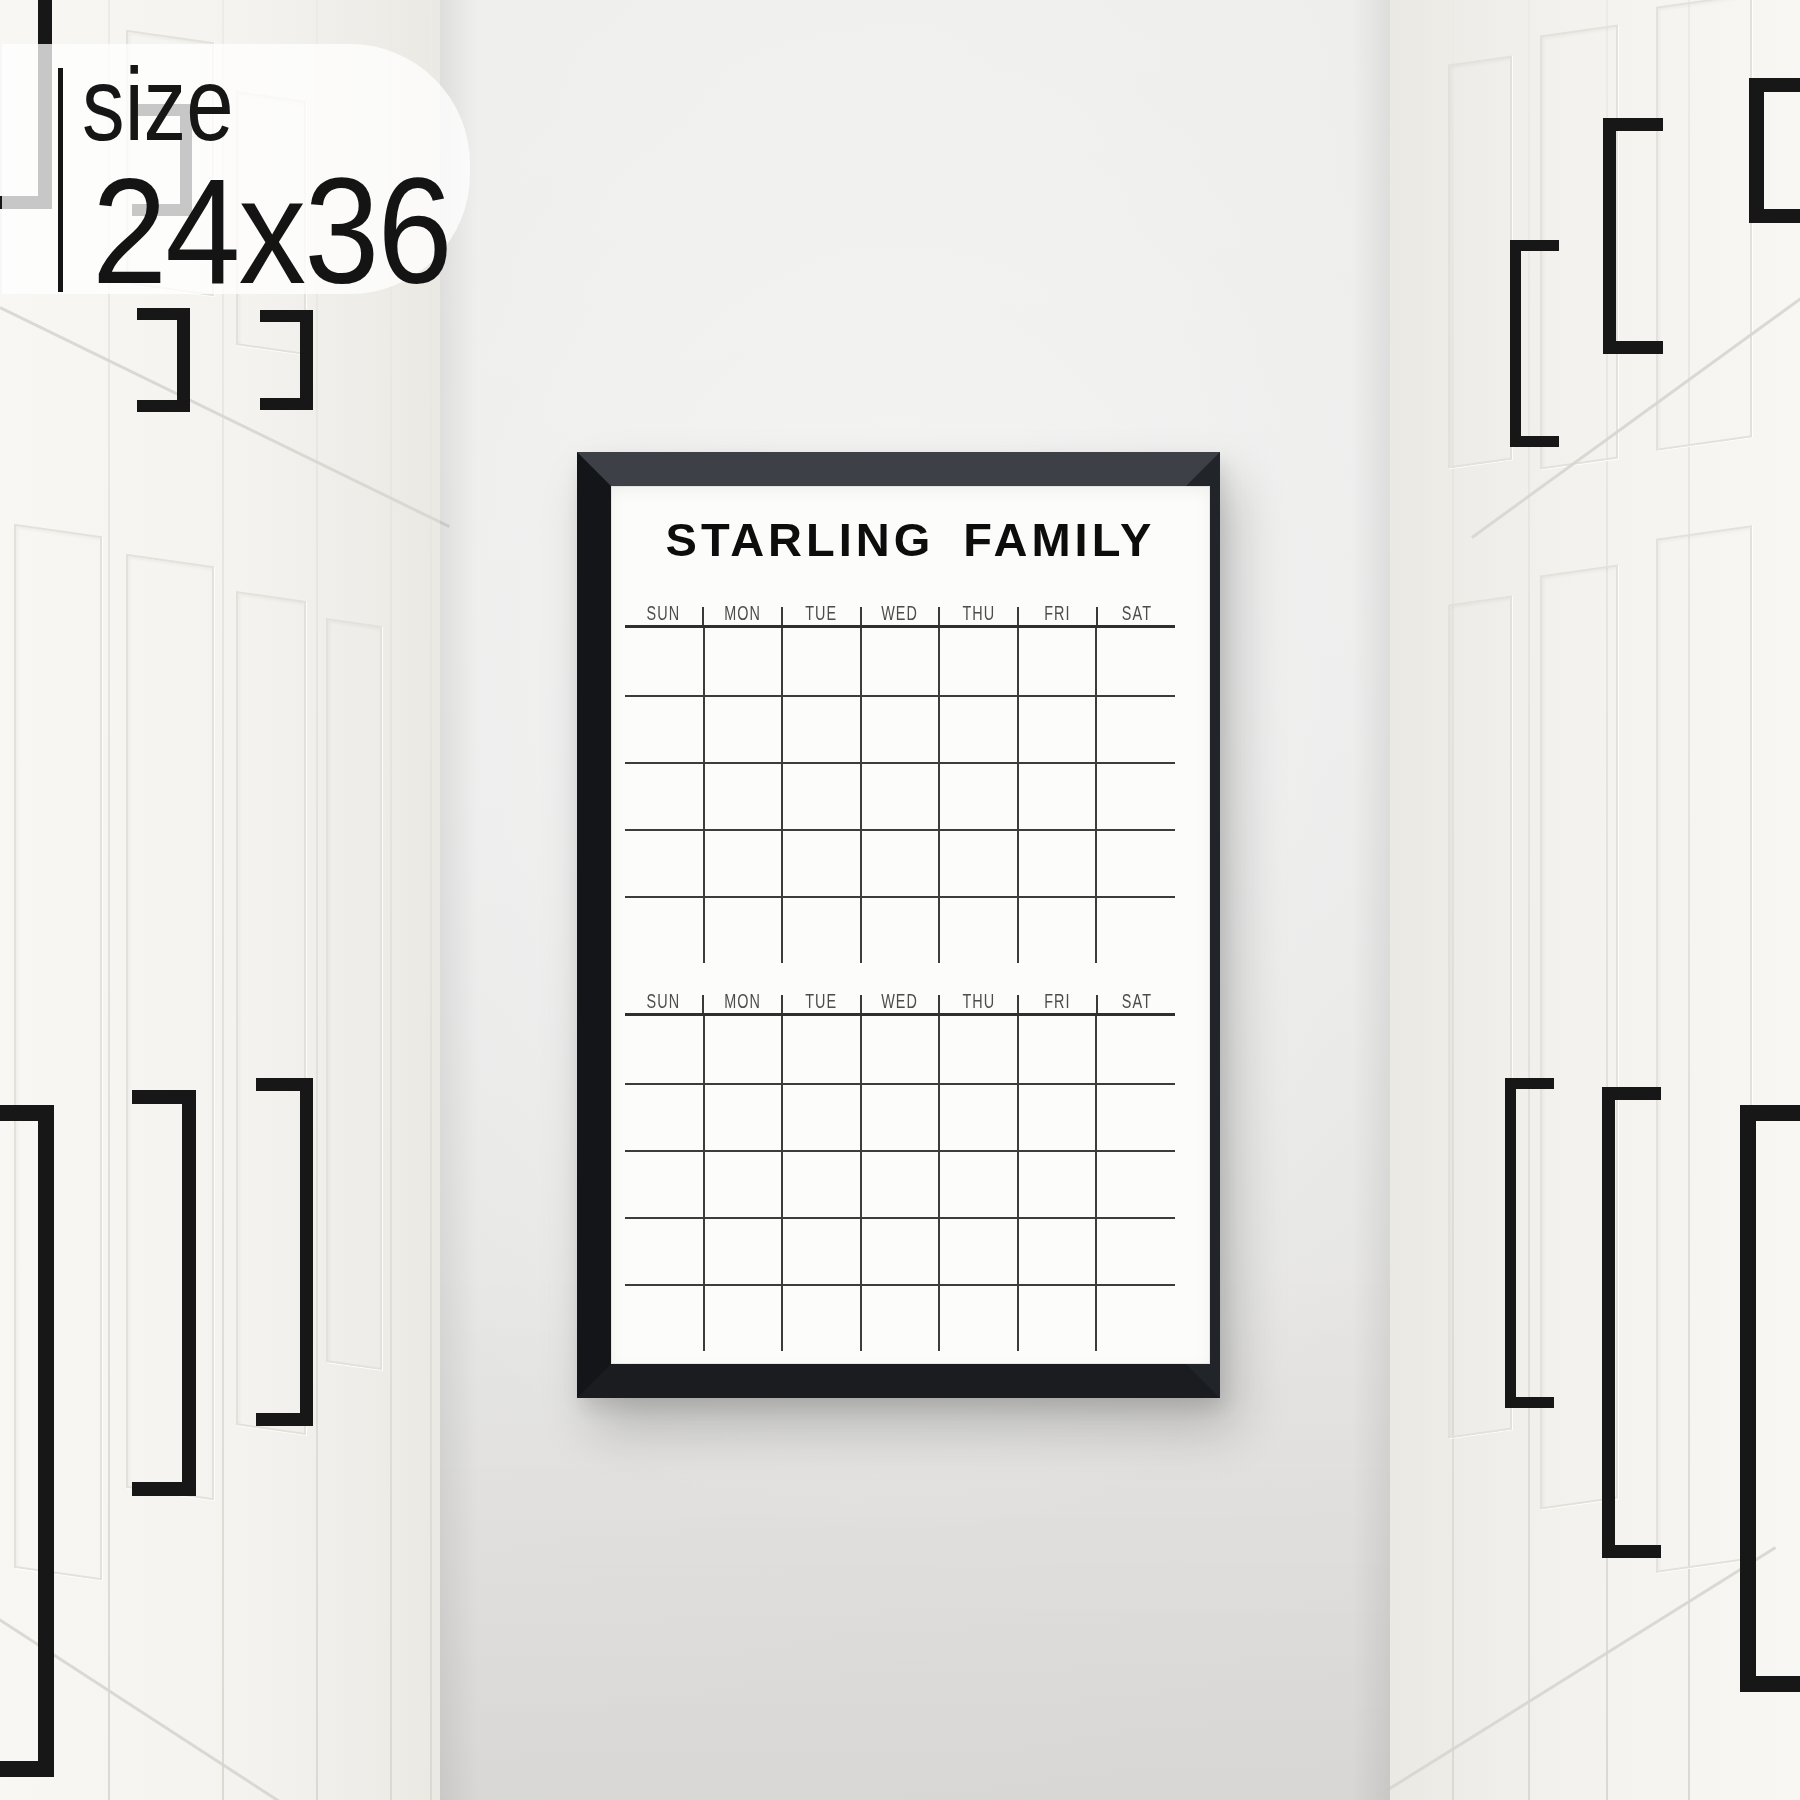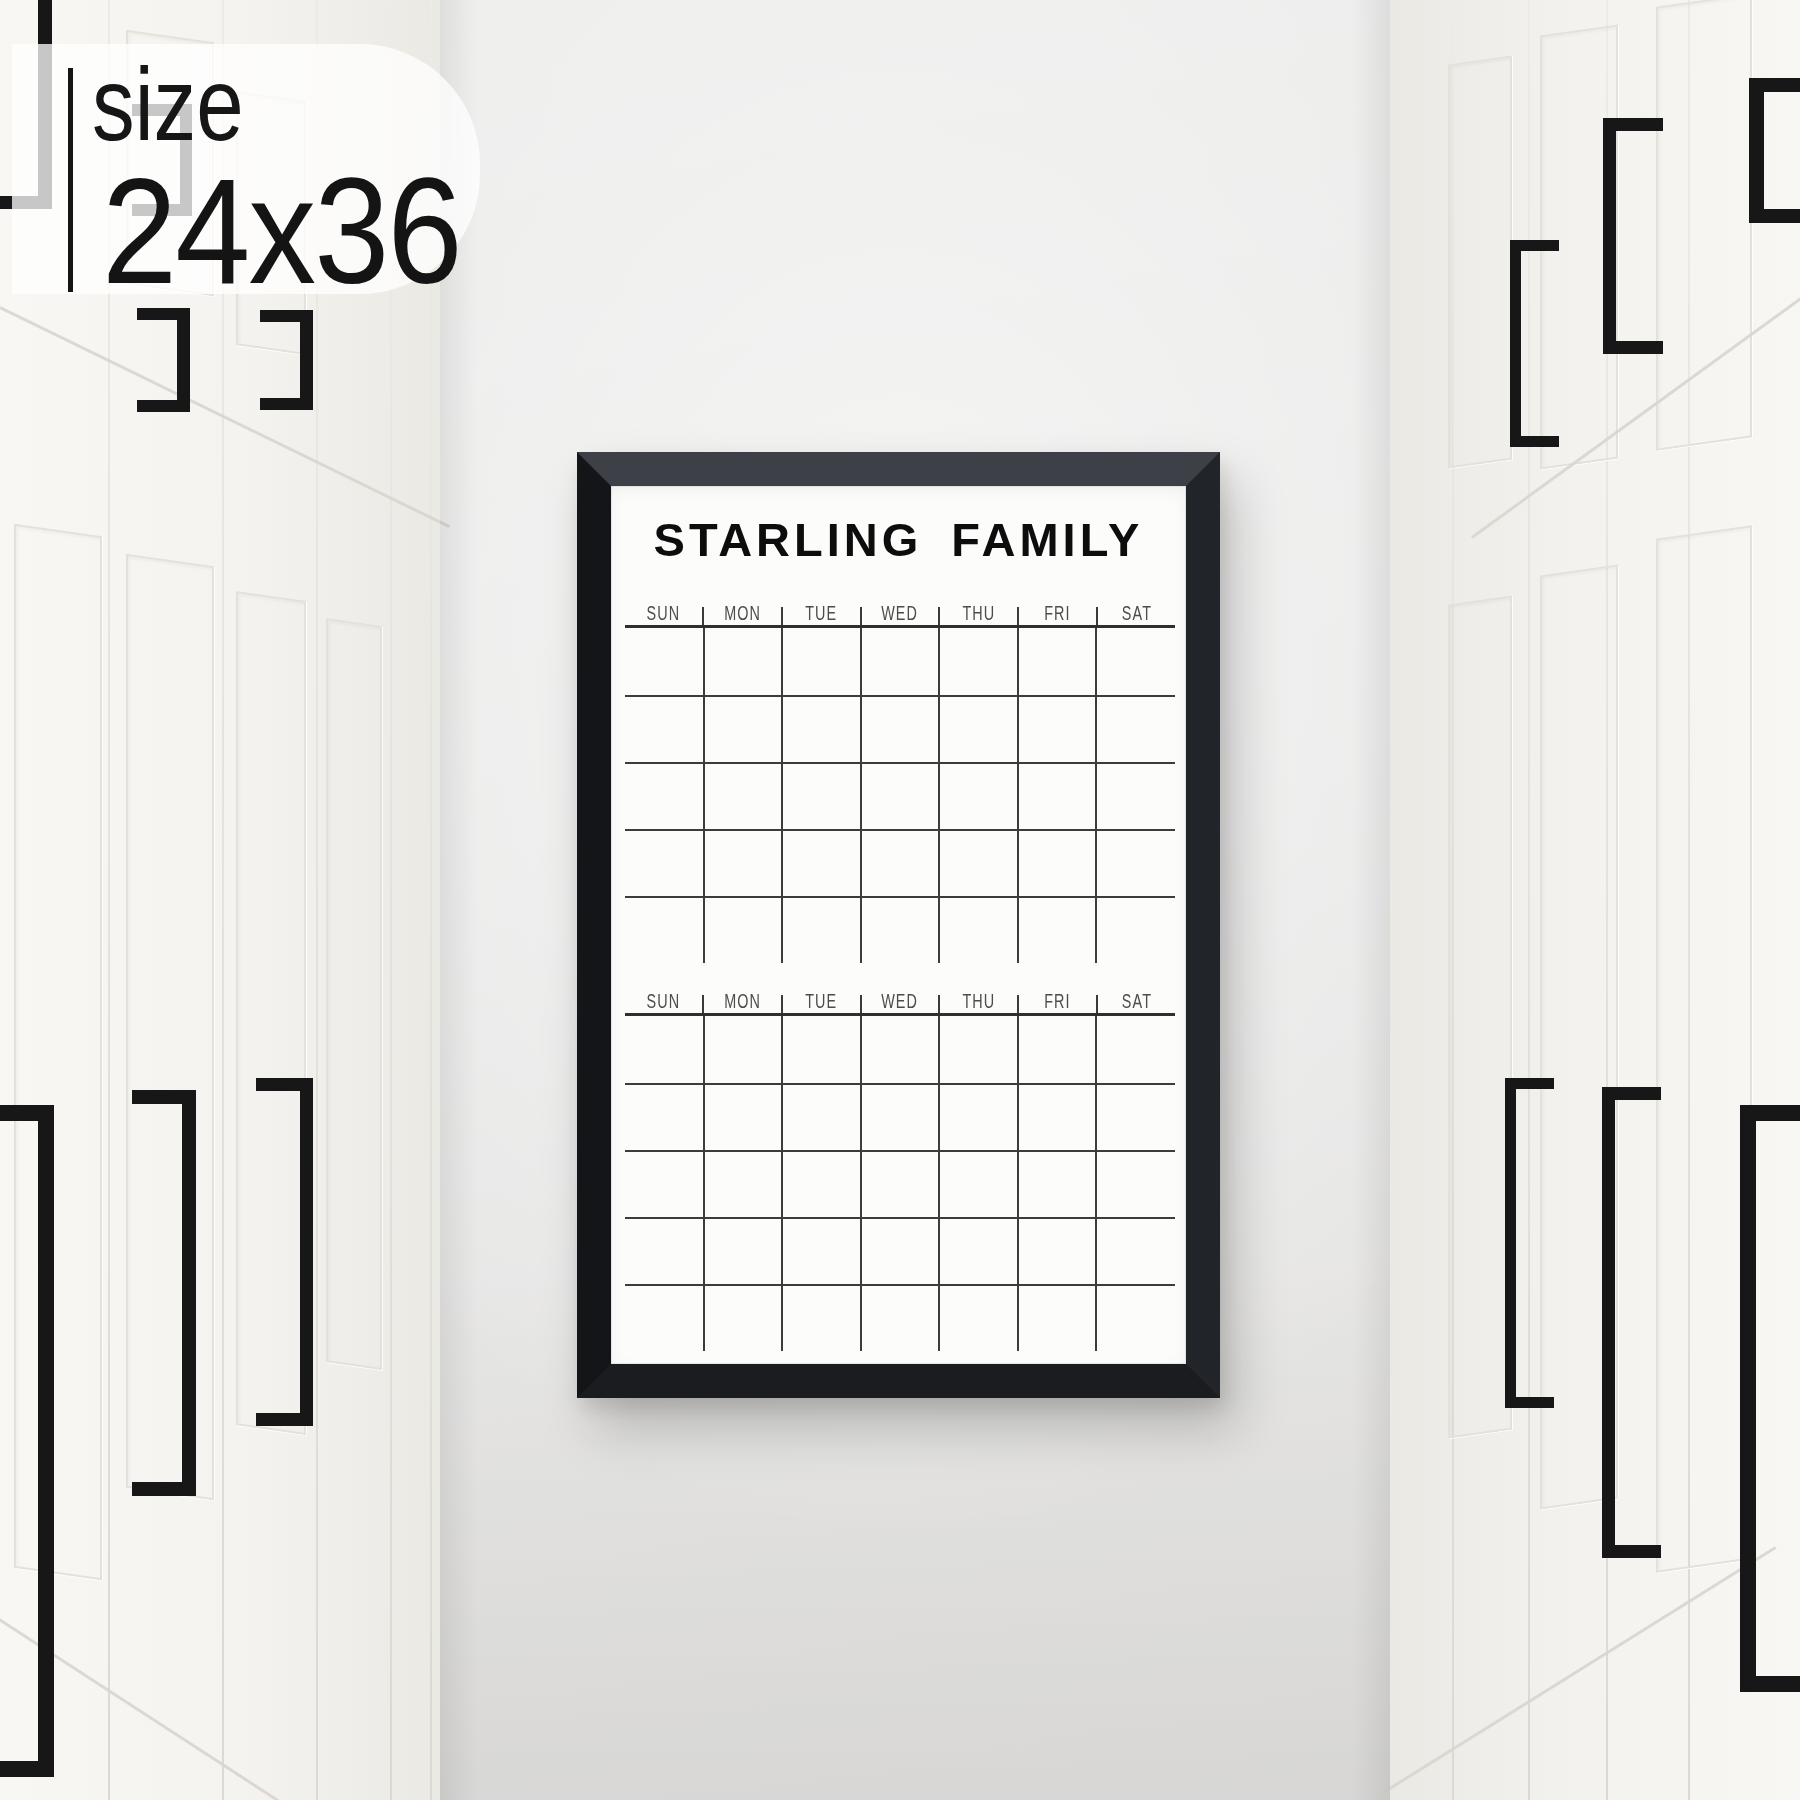--- a/index.html
+++ b/index.html
@@ -24,40 +24,40 @@
   .wall-shade{position:absolute;top:0;bottom:0;width:38px;}
   .wall-shade.ws-left{left:440px;background:linear-gradient(to right,rgba(0,0,0,.07),rgba(0,0,0,0));}
   .wall-shade.ws-right{left:1352px;background:linear-gradient(to left,rgba(0,0,0,.07),rgba(0,0,0,0));}
   
   .frame{position:absolute;left:577px;top:452px;width:643px;height:946px;box-sizing:border-box;
          border:34px solid #222428;
          border-top-color:#3d4147;border-left-color:#141518;
          border-right-color:#212429;border-bottom-color:#1a1c1f;
          box-shadow:16px 30px 50px rgba(0,0,0,.20), 4px 10px 18px rgba(0,0,0,.10);}
   .board{position:relative;width:100%;height:100%;background:#fcfcfb;
-         box-shadow:inset 0 0 0 1px rgba(0,0,0,.07), inset 0 5px 16px rgba(0,0,0,.05);}
+         box-shadow:inset 0 0 0 1px rgba(0,0,0,.07), inset 0 5px 16px rgba(0,0,0,.05);padding-left:24px;}
   .board-title{position:absolute;top:26px;left:0;width:100%;text-align:center;
          font-size:47px;font-weight:600;letter-spacing:4px;word-spacing:12px;
          color:#0d0d0d;white-space:nowrap;}
   .month{position:absolute;left:14px;width:550px;}
   #month-top{top:112px;}
   #month-bottom{top:500px;}
   .dayrow{display:flex;height:30px;border-bottom:3px solid #2f2f2f;box-sizing:border-box;}
   .daycell{flex:1;display:flex;align-items:flex-end;justify-content:center;box-sizing:border-box;}
   .daycell + .daycell{border-left:2px solid #3a3a3a;margin-top:9px;}
   .daylabel{display:inline-block;font-size:20px;letter-spacing:1.5px;color:#4c4c4c;
             transform:scaleX(.72);white-space:nowrap;font-weight:300;}
   .weeks{position:relative;height:335px;}
   .vline{position:absolute;top:0;bottom:0;width:2px;margin-left:-1px;background:#3c3c3c;}
   .hline{position:absolute;left:0;right:0;height:2px;background:#3c3c3c;}
   .v1{left:14.2857%;} .v2{left:28.5714%;} .v3{left:42.8571%;}
   .v4{left:57.1429%;} .v5{left:71.4286%;} .v6{left:85.7143%;}
   .h1{top:67px;} .h2{top:134px;} .h3{top:201px;} .h4{top:268px;}
   
-  .badge{position:absolute;left:12px;top:44px;width:468px;height:250px;
+  .badge{position:absolute;left:2px;top:44px;width:468px;height:250px;
          background:rgba(255,255,255,.76);border-radius:0 120px 120px 0;}
   .badge-divider{position:absolute;left:56px;top:24px;width:5px;height:224px;background:#151515;}
   .badge-label{position:absolute;left:80px;top:8px;font-size:104px;font-weight:100;
          color:#161616;line-height:1;transform:scaleX(.82);transform-origin:left top;}
   .badge-value{position:absolute;left:90px;top:112px;font-size:150px;font-weight:100;
          letter-spacing:-2px;color:#141414;line-height:1;transform:scaleX(.9);transform-origin:left top;}
 </style>
 </head>
 <body>
 

